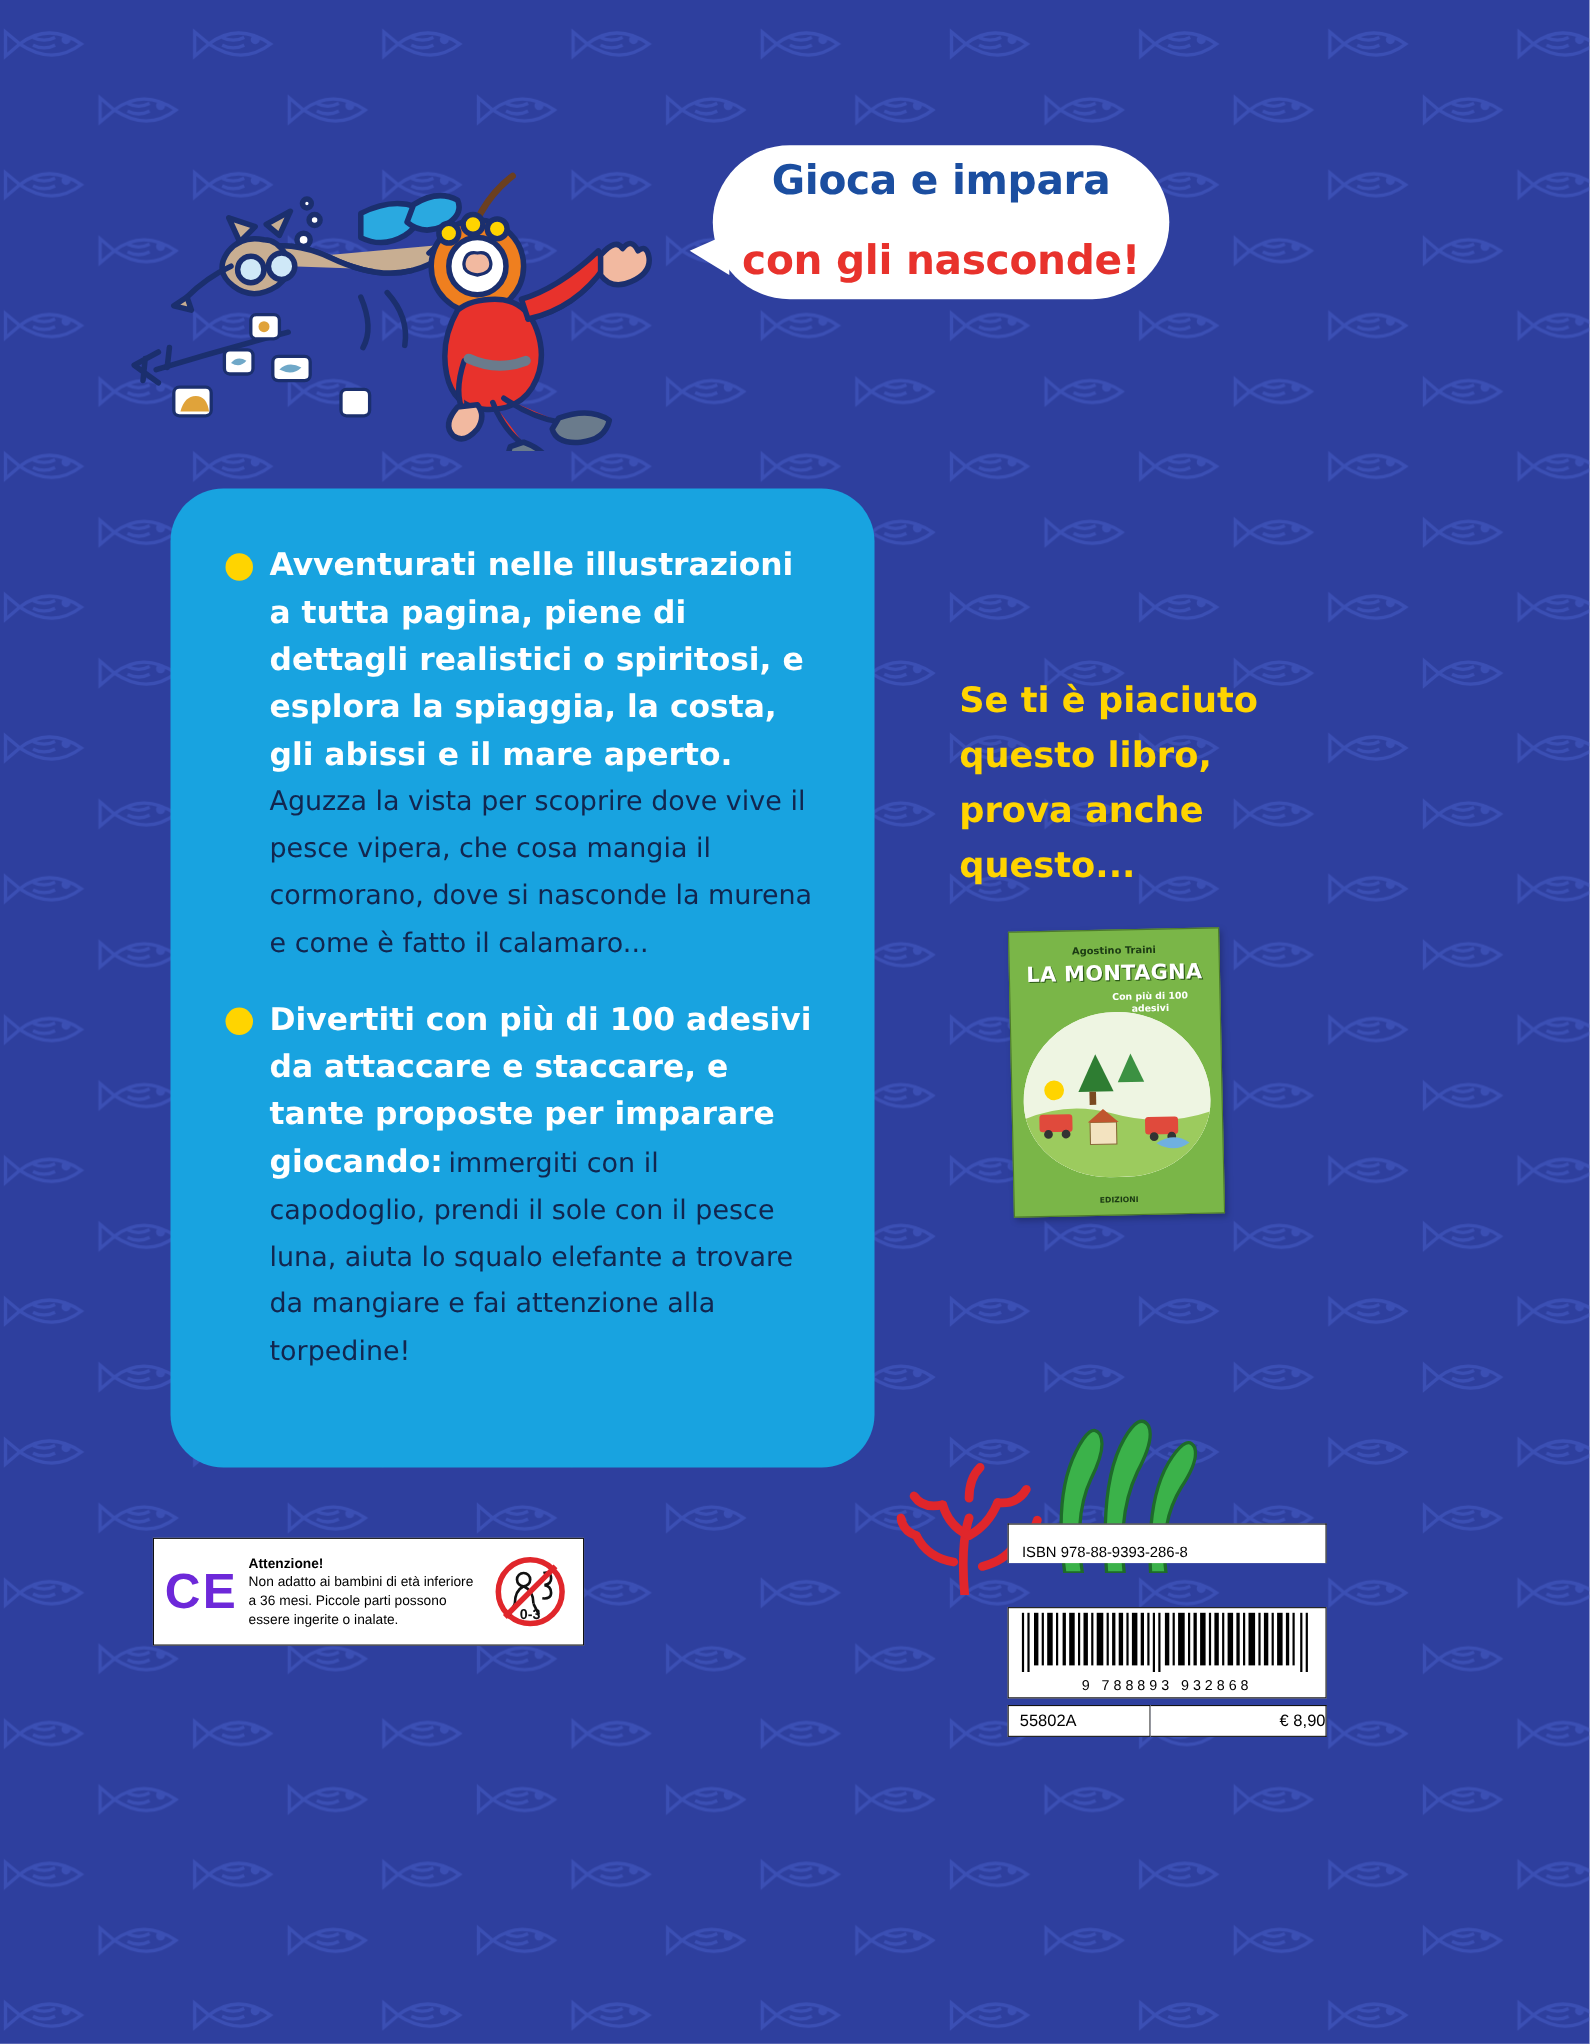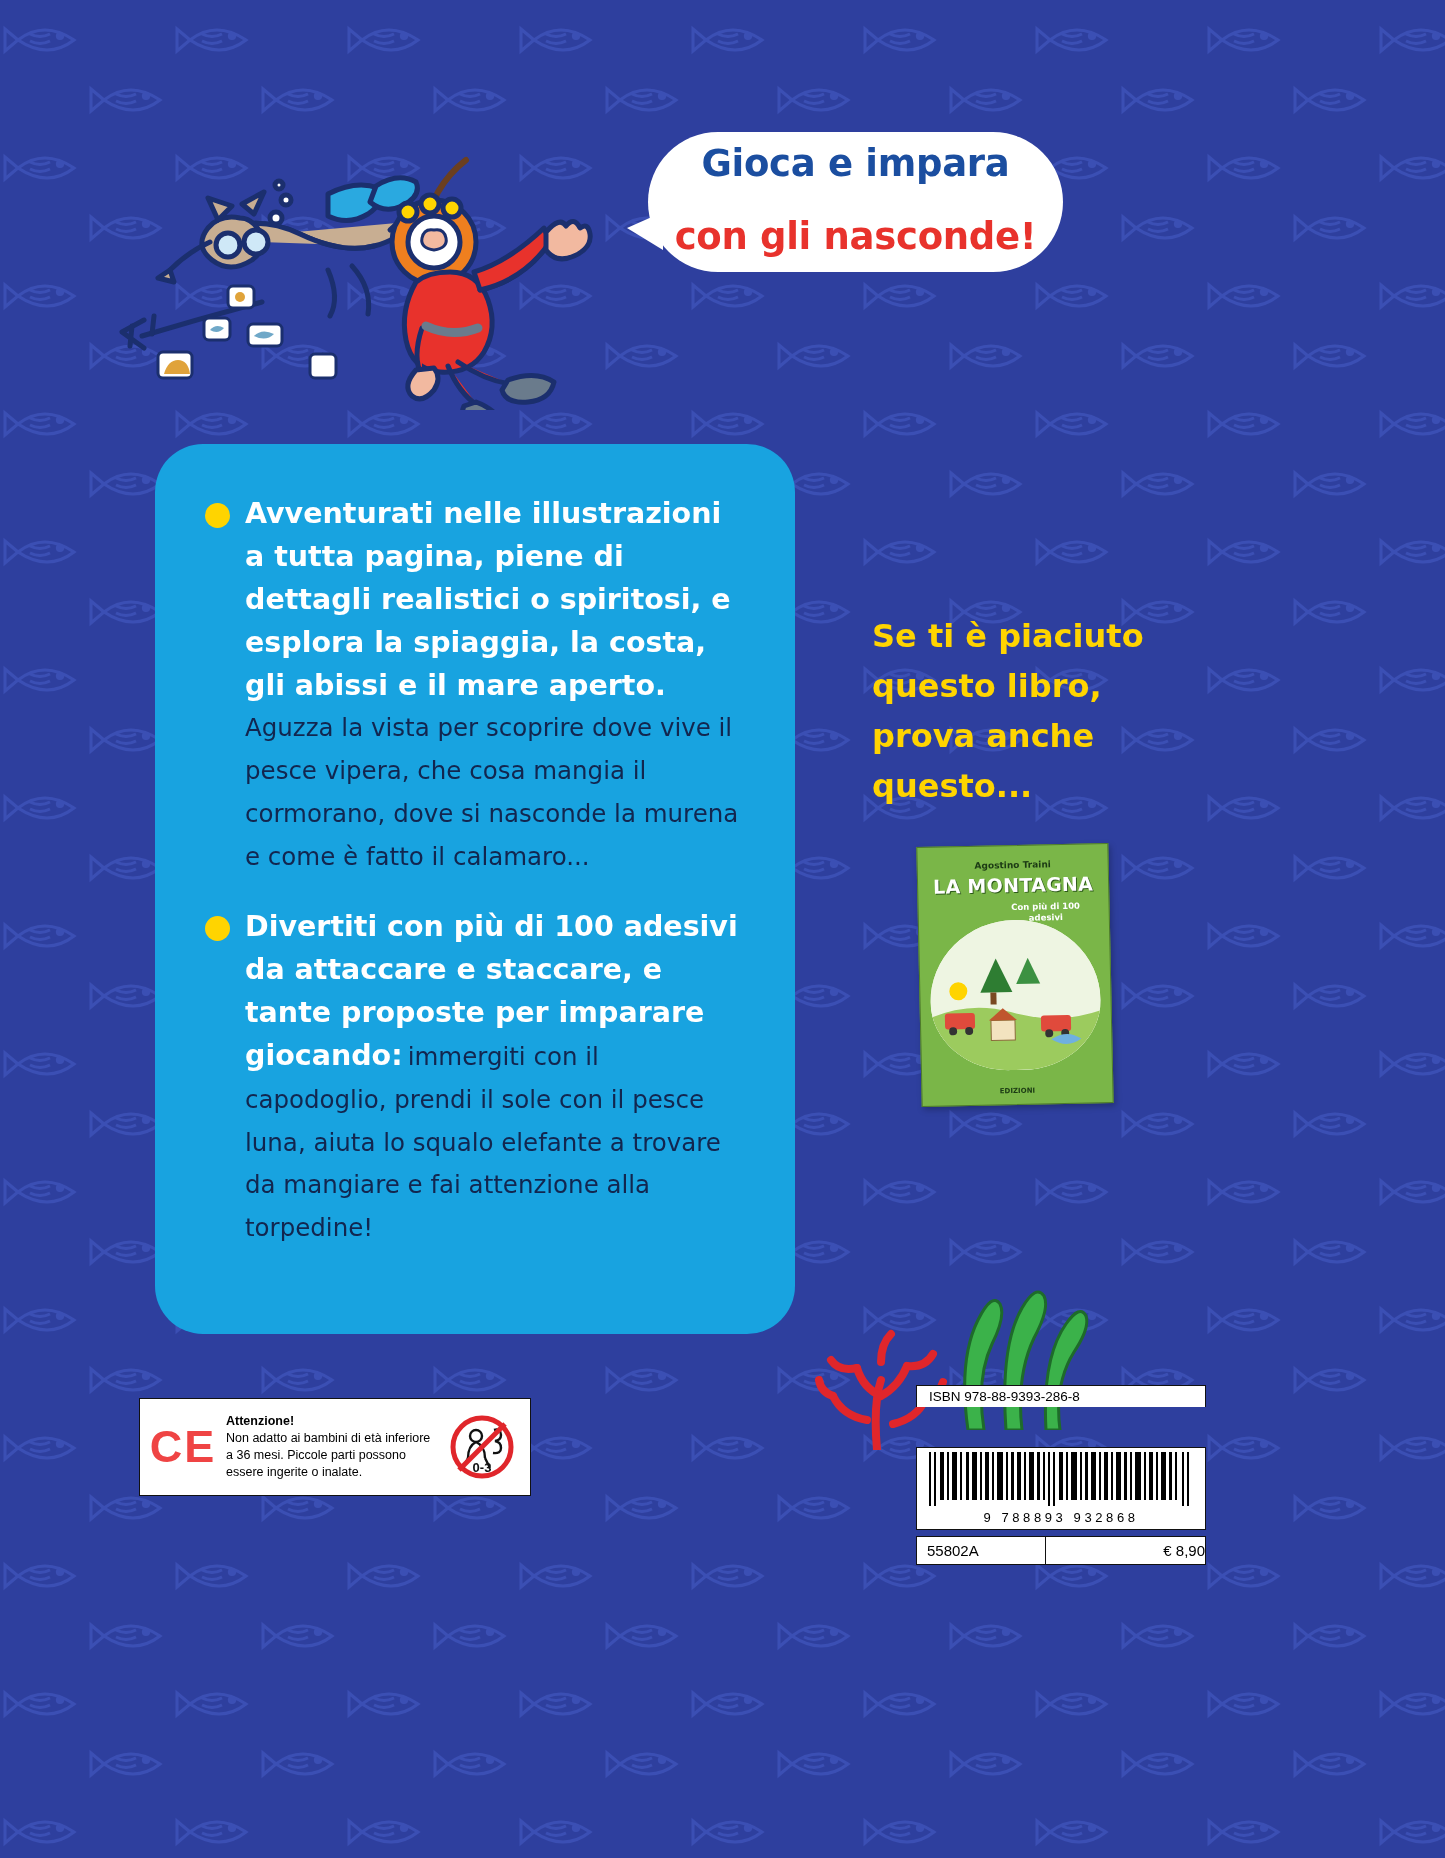--- a/index.html
+++ b/index.html
@@ -192,21 +192,21 @@
     border: 1px solid #111;
     display: flex;
     align-items: center;
     box-sizing: border-box;
   }
   #ce-mark {
     width: 86px;
     text-align: center;
     font-size: 45px;
     font-weight: bold;
-    color: #ef4444;
+    color: #6d28d9;
     letter-spacing: 2px;
     font-family: "Liberation Sans", sans-serif;
   }
   #ce-text {
     flex: 1;
     font-size: 12.5px;
     color: #000;
     line-height: 1.36;
     padding-right: 6px;
     font-family: "Liberation Sans", sans-serif;
@@ -223,21 +223,21 @@
     position: absolute;
     left: 916px;
     top: 1385px;
     width: 290px;
   }
   #isbn-line {
     background: #ffffff;
     border: 1px solid #111;
     border-bottom: none;
     font-size: 13.5px;
-    padding: 3px 0 3px 12px;
+    padding: 17px 0 3px 12px;
     font-family: "Liberation Sans", sans-serif;
     color: #000;
   }
   #barcode-area {
     background: #ffffff;
     border: 1px solid #111;
     padding: 4px 10px 2px 10px;
     box-sizing: border-box;
     margin-top: 40px;
   }

